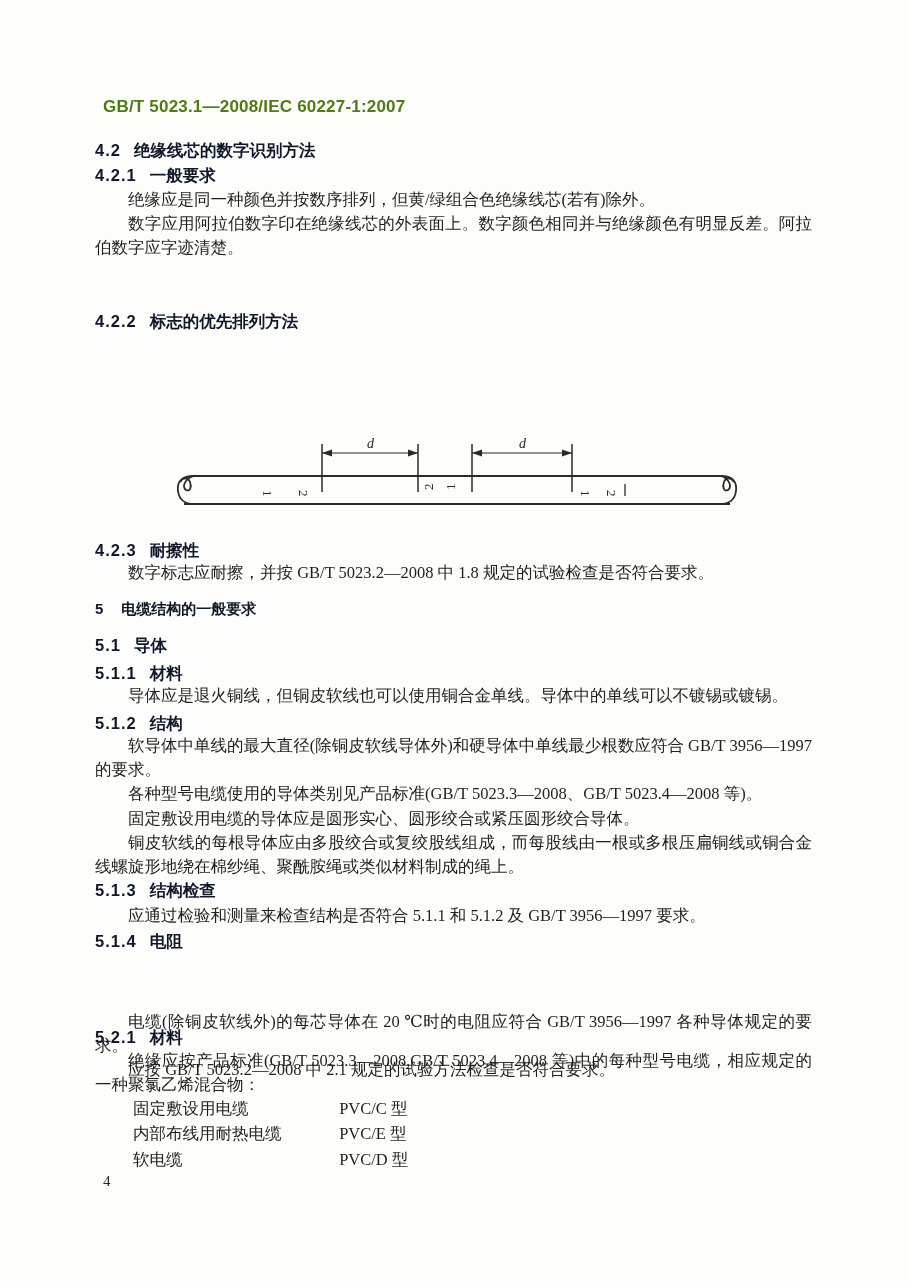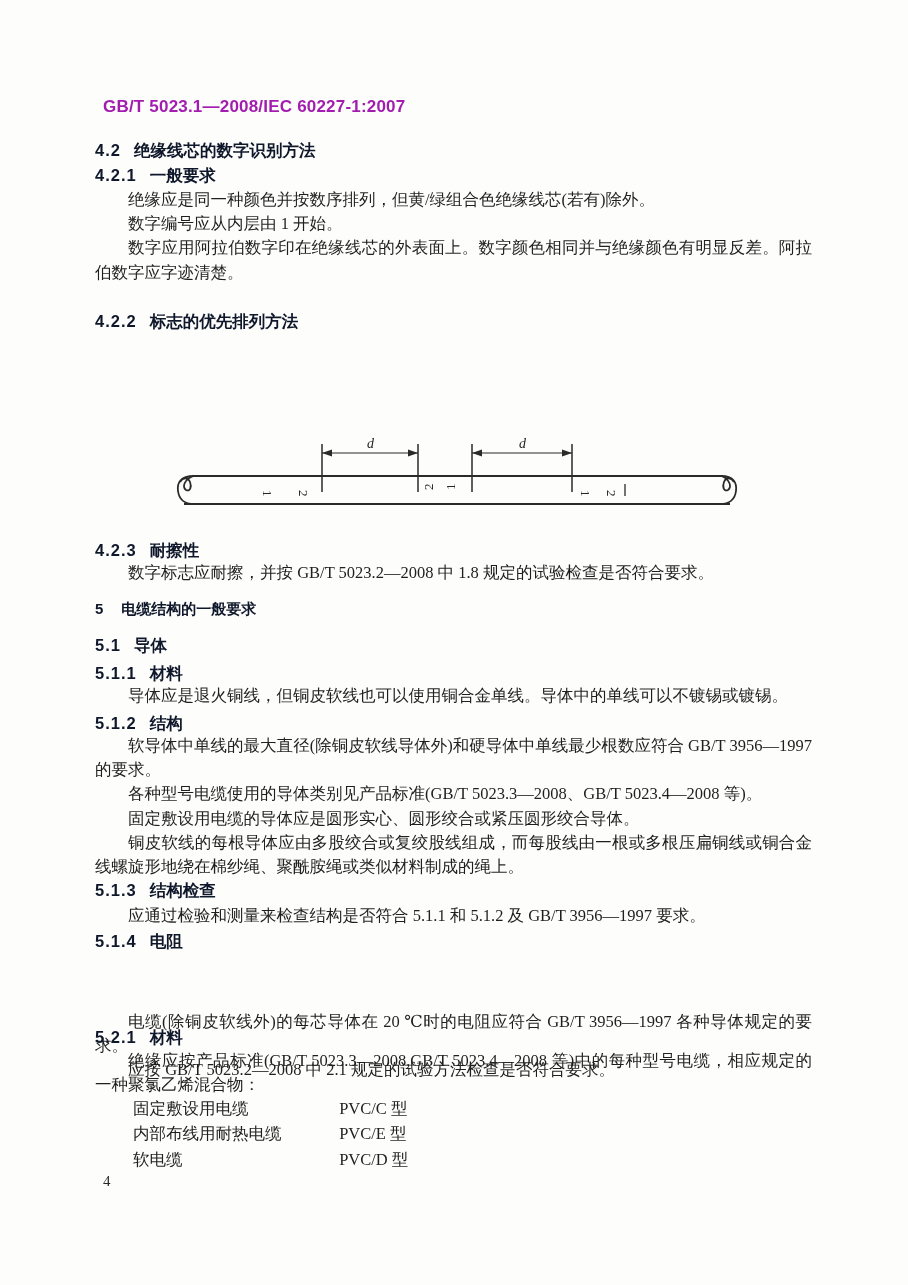--- a/index.html
+++ b/index.html
@@ -26,21 +26,21 @@
     color:#0f172a;
     white-space:nowrap;
   }
   .heading .num{display:inline-block;margin-right:13px;letter-spacing:1px;}
   .heading.lvl1{font-size:15px;}
   .heading.lvl1 .num{margin-right:17px;}
   .doc-header{
     left:103px;top:97px;
     font-family:"Liberation Sans","DejaVu Sans",sans-serif;
     font-weight:700;font-size:17px;letter-spacing:.2px;
-    color:#a21caf;white-space:nowrap;
+    color:#4d7c0f;white-space:nowrap;
   }
   .pvc-table{left:95px;font-family:"Liberation Serif","DejaVu Serif",serif;
     font-size:16.5px;color:#1f1f1f;}
   .pvc-row{height:25.3px;line-height:25.3px;}
   .pvc-label{display:inline-block;width:175px;margin-left:38px;}
   .pvc-value{display:inline-block;margin-left:27px;}
   .page-number{
     left:103px;top:1173px;
     font-family:"Liberation Serif","DejaVu Serif",serif;
     font-size:15px;color:#2a2a2a;
@@ -68,21 +68,20 @@
   <div class="abs heading" style="top:138px">
     <span class="num">4.2</span><span>绝缘线芯的数字识别方法</span>
   </div>
 
   <div class="abs heading" style="top:163px">
     <span class="num">4.2.1</span><span>一般要求</span>
   </div>
 
   <div class="abs body-block" style="top:188px">
     <p>绝缘应是同一种颜色并按数序排列，但黄/绿组合色绝缘线芯(若有)除外。</p>
-    <p>数字编号应从内层由 1 开始。</p>
     <p>数字应用阿拉伯数字印在绝缘线芯的外表面上。数字颜色相同并与绝缘颜色有明显反差。阿拉伯数字应字迹清楚。</p>
   </div>
 
   <div class="abs heading" style="top:309px">
     <span class="num">4.2.2</span><span>标志的优先排列方法</span>
   </div>
 
 
   <div class="abs figure-wrap">
     <svg width="575" height="75" viewBox="0 0 575 75">

